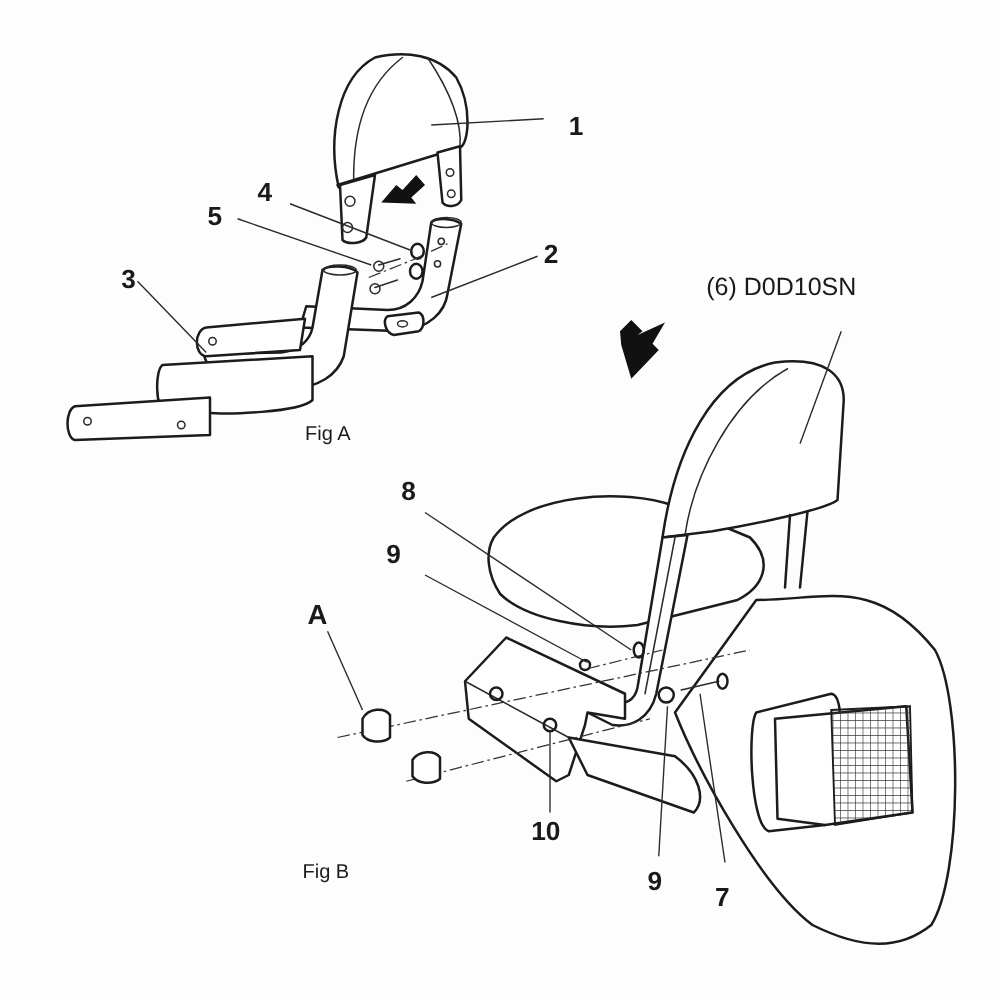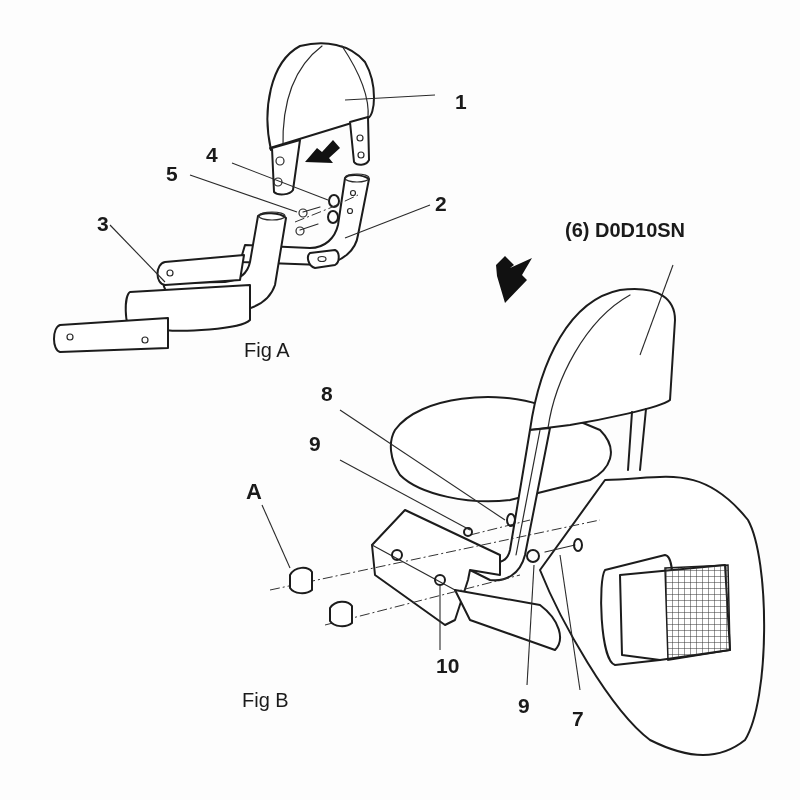--- a/index.html
+++ b/index.html
@@ -1,22 +1,22 @@
 <!DOCTYPE html>
 <html><head>
 <meta charset="utf-8">
 <style>
   html, body { margin: 0; padding: 0; background: #ffffff; }
   body { width: 800px; height: 800px; overflow: hidden; position: relative; font-family: "Liberation Sans", sans-serif; }
   .canvas { position: absolute; left: 0; top: 0; width: 800px; height: 800px; background: #fdfdfd; }
   svg.drawing { position: absolute; left: 0; top: 0; }
   .lbl { position: absolute; color: #1a1a1a; font-family: "Liberation Sans", sans-serif; line-height: 1; white-space: nowrap; }
   .num { font-size: 21px; font-weight: bold; }
-  .fig { font-size: 20px; font-weight: normal; }
-  .part-code { font-size: 20px; font-weight: bold; }
+  .fig { font-size: 16px; font-weight: normal; }
+  .part-code { font-size: 20px; font-weight: normal; }
   .st { fill: none; stroke: #1c1c1c; stroke-width: 2; stroke-linecap: round; stroke-linejoin: round; }
   .st-thin { fill: none; stroke: #2a2a2a; stroke-width: 1.2; stroke-linecap: round; }
   .leader { fill: none; stroke: #2a2a2a; stroke-width: 1.1; }
   .axis { fill: none; stroke: #333; stroke-width: 1; stroke-dasharray: 10 3 2 3; }
   .fill-w { fill: #ffffff; stroke: #1c1c1c; stroke-width: 2; stroke-linejoin: round; }
   .arrow { fill: #111; }
 </style>
 </head>
 <body>
 
@@ -150,17 +150,17 @@
   <span class="lbl num" style="left:435px;top:193px;">2</span>
   <span class="lbl num" style="left:97px;top:213px;">3</span>
   <span class="lbl num" style="left:206px;top:144px;">4</span>
   <span class="lbl num" style="left:166px;top:163px;">5</span>
   <span class="lbl fig" style="left:244px;top:340px;">Fig A</span>
 
   <span class="lbl part-code" style="left:565px;top:220px;">(6) D0D10SN</span>
   <span class="lbl num" style="left:321px;top:383px;">8</span>
   <span class="lbl num" style="left:309px;top:433px;">9</span>
   <span class="lbl num" style="left:246px;top:481px;font-size:22px;">A</span>
-  <span class="lbl num" style="left:436px;top:655px;">10</span>
+  <span class="lbl num" style="left:425px;top:655px;">10</span>
   <span class="lbl num" style="left:518px;top:695px;">9</span>
   <span class="lbl num" style="left:572px;top:708px;">7</span>
   <span class="lbl fig" style="left:242px;top:690px;font-weight:normal;">Fig B</span>
 </div>
 
 </body></html>

